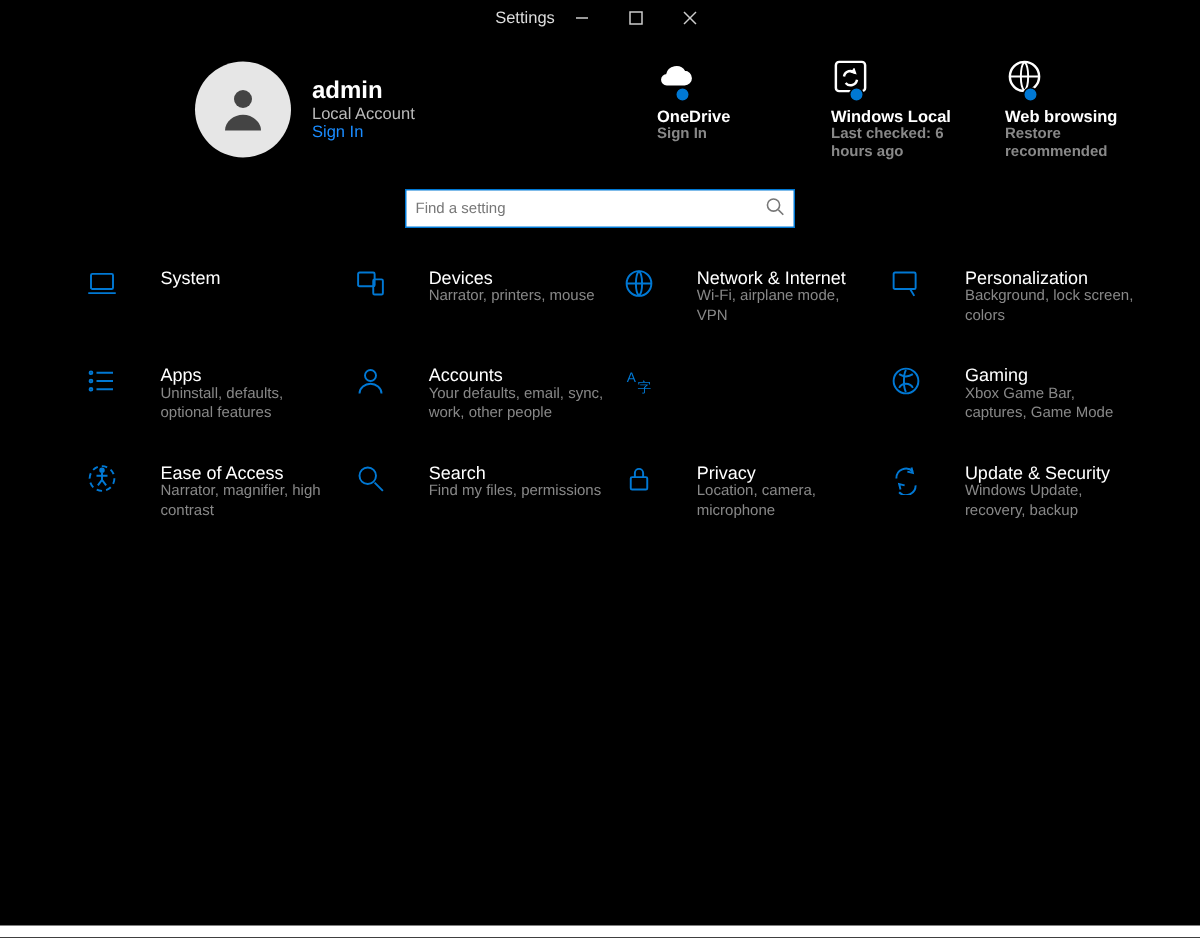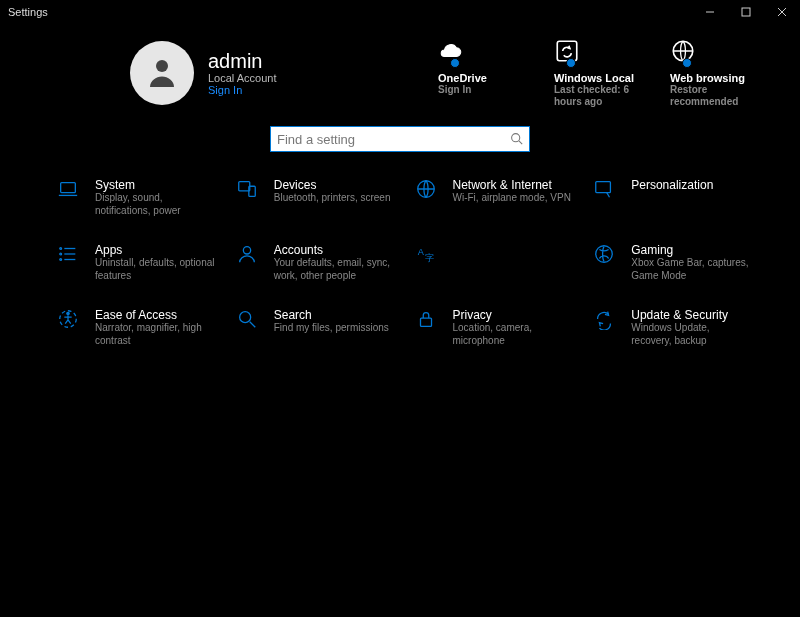--- a/index.html
+++ b/index.html
@@ -5,66 +5,66 @@
   * { box-sizing: border-box; margin: 0; padding: 0; }
   body {
     width: 800px; height: 625px;
     background: #000; color: #fff;
     font-family: "Segoe UI", Arial, sans-serif;
     font-size: 11px; overflow: hidden;
     position: relative;
   }
   .titlebar {
     height: 24px; display: flex; align-items: center;
-    justify-content: space-between; padding: 0 0 0 8px;
+    justify-content: center; padding: 0 0 0 8px;
     font-size: 11px; color: #ddd;
   }
   .titlebar-right { display: flex; }
   .tb-btn { width: 36px; height: 24px; display:flex; align-items:center; justify-content:center; color:#ccc; }
   .tb-btn svg { width: 10px; height: 10px; }
   .header {
     display: flex; padding: 14px 40px 16px 40px; gap: 30px;
   }
   .user-block { display: flex; align-items: center; gap: 14px; flex: 0 0 auto; margin-left: 90px; }
   .avatar {
     width: 64px; height: 64px; border-radius: 50%;
     background: #e6e6e6; display:flex; align-items:center; justify-content:center;
   }
   .avatar svg { width: 36px; height: 36px; fill: #444; }
-  .user-text .uname { font-size: 20px; font-weight: 400; line-height: 1.1; }
+  .user-text .uname { font-size: 16px; font-weight: 700; line-height: 1.1; }
   .user-text .urole { font-size: 11px; color: #bbb; }
   .user-text .usignin { font-size: 11px; color: #1a8cff; }
   .tiles { display:flex; gap: 26px; margin-left:auto;font-weight:bold; }
   .tile { width: 90px; position: relative; }
   .tile-icon { width: 28px; height: 28px; position: relative; }
   .tile-icon svg { width: 26px; height: 26px; fill:#fff; stroke:#fff; }
   .tile-badge {
     position:absolute; bottom:-2px; right:6px;
     width:10px; height:10px; border-radius:50%;
     background:#0078d4; border:1px solid #000;
   }
   .tile-title { font-size: 11px; margin-top: 6px; color:#fff; }
   .tile-sub { font-size: 10px; color:#888; line-height:1.2; }
   .searchwrap { display:flex; justify-content:center; padding: 2px 0 20px 0; }
   .search {
     width: 260px; height: 26px; background:#fff; color:#333;
     border: 1px solid #0078d4; display:flex; align-items:center;
     padding: 0 6px; font-size: 11px;
   }
   .search input {
-    border:none; outline:none; flex:1; font-size:13px; color:#333;
+    border:none; outline:none; flex:1; font-size:10px; color:#333;
     background:transparent;
   }
   .search input::placeholder { color:#777; }
   .search .sicon svg { width:13px; height:13px; stroke:#777; fill:none; }
   .grid {
     display: grid; grid-template-columns: repeat(4, 1fr);
     gap: 26px 10px; padding: 6px 40px 0 55px;
   }
-  .cat { display:flex; gap: 14px; cursor:default; }
+  .cat { display:flex; gap: 26px; cursor:default; }
   .cat-icon {
     width: 26px; height: 26px; flex: 0 0 26px;
     color:#0078d4; display:flex; align-items:flex-start; justify-content:center;
   }
   .cat-icon svg { width: 22px; height: 22px; stroke:#0078d4; fill:none; stroke-width:1.4; }
   .cat-text .ct { font-size: 12px; color:#fff; }
   .cat-text .cs { font-size: 10px; color:#888; line-height:1.25; max-width: 120px; }
   .bottombar {
     position:absolute; bottom:0; left:0; right:0; height:8px; background:#fff;
   }
@@ -164,34 +164,33 @@
 
   <div class="cat">
     <div class="cat-icon">
       <svg viewBox="0 0 24 24">
           <rect x="4" y="5" width="16" height="11" rx="1"></rect>
           <line x1="2" y1="19" x2="22" y2="19"></line>
         </svg>
     </div>
     <div class="cat-text">
       <div class="ct">System</div>
-      <div class="cs">Display, sound, notifications, power</div>
     </div>
   </div>
 
   <div class="cat">
     <div class="cat-icon">
       <svg viewBox="0 0 24 24">
           <rect x="3" y="4" width="12" height="10" rx="1"></rect>
           <rect x="14" y="9" width="7" height="11" rx="1"></rect>
         </svg>
     </div>
     <div class="cat-text">
       <div class="ct">Devices</div>
-      <div class="cs">Bluetooth, printers, screen</div>
+      <div class="cs">Narrator, printers, mouse</div>
     </div>
   </div>
 
 
   <div class="cat">
     <div class="cat-icon">
       <svg viewBox="0 0 24 24">
           <circle cx="12" cy="12" r="9"></circle>
           <path d="M3 12h18M12 3c3 3 3 15 0 18M12 3c-3 3-3 15 0 18"></path>
         </svg>
@@ -204,20 +203,21 @@
 
   <div class="cat">
     <div class="cat-icon">
       <svg viewBox="0 0 24 24">
           <rect x="3" y="4" width="16" height="12" rx="1"></rect>
           <path d="M15 16l3 5"></path>
         </svg>
     </div>
     <div class="cat-text">
       <div class="ct">Personalization</div>
+      <div class="cs">Background, lock screen, colors</div>
     </div>
   </div>
 
   <div class="cat">
     <div class="cat-icon">
       <svg viewBox="0 0 24 24">
           <line x1="8" y1="6" x2="20" y2="6"></line>
           <line x1="8" y1="12" x2="20" y2="12"></line>
           <line x1="8" y1="18" x2="20" y2="18"></line>
           <circle cx="4" cy="6" r="1"></circle>

